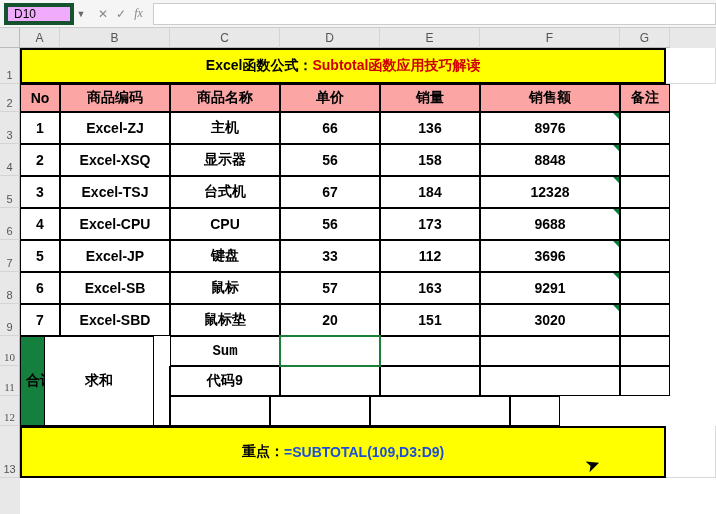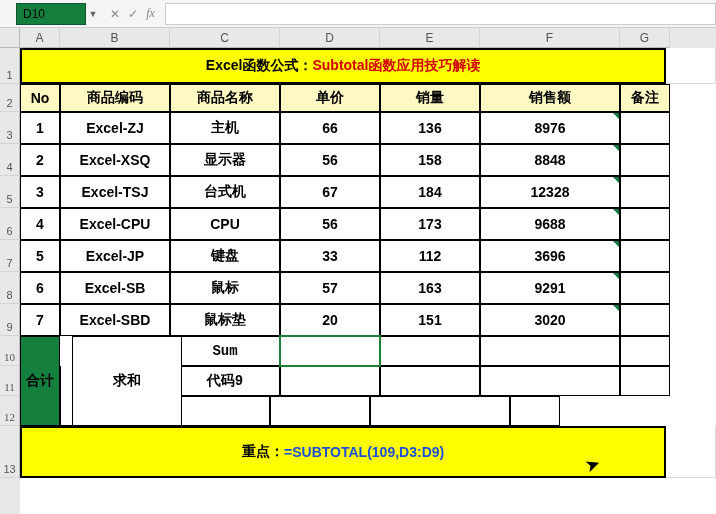--- a/index.html
+++ b/index.html
@@ -1,19 +1,19 @@
 <!DOCTYPE html>
 <html><head>
 <meta charset="utf-8">
 <style>
 * { box-sizing: border-box; margin: 0; padding: 0; }
 body { font-family: Arial, "Microsoft YaHei", sans-serif; background: #fff; width: 716px; height: 514px; overflow: hidden; }
 
 .formula-bar { height: 28px; display: flex; align-items: center; border-bottom: 1px solid #ccc; background: #f5f5f5; font-size: 12px; }
-.name-box { width: 70px; height: 22px; background: #15803d; border: 1px solid #14532d; display: flex; align-items: center; padding-left: 6px; margin-left: 16px; }
+.name-box { width: 70px; height: 22px; background: #f0abfc; border: 4px solid #14532d; display: flex; align-items: center; padding-left: 6px; margin-left: 4px; }
 .name-dd { width: 14px; color: #666; font-size: 9px; text-align: center; }
 .fb-icons { display: flex; align-items: center; gap: 8px; padding: 0 10px; color: #888; }
 .fb-icons span { cursor: pointer; }
 .fx { font-style: italic; font-family: "Times New Roman", serif; }
 .formula-input { flex: 1; height: 22px; background: #fff; border: 1px solid #ccc; padding-left: 4px; }
 
 .grid-wrap { display: flex; height: calc(514px - 28px); }
 .row-headers { width: 20px; background: #e8e8e8; }
 .corner { height: 20px; border-right: 1px solid #bbb; border-bottom: 1px solid #bbb; background: #e8e8e8; }
 .rh { border-right: 1px solid #bbb; border-bottom: 1px solid #d4d4d4; font-size: 11px; color: #555; display: flex; align-items: flex-end; justify-content: center; padding-bottom: 2px; }
@@ -27,21 +27,21 @@
 .cells { position: relative; }
 .row { display: flex; }
 .cell { border-right: 1px solid #d9d9d9; border-bottom: 1px solid #d9d9d9; display: flex; align-items: center; justify-content: center; font-size: 14px; font-weight: bold; background: #fff; position: relative; }
 .row1 .cell { height: 36px; } .row2 .cell { height: 28px; } .rowD .cell { height: 32px; } .row1012 .cell { height: 30px; font-family: Liberation Mono, monospace; } .row13 .cell { height: 52px; }
 
 .title-cell { width: 650px; background: #ffff00 !important; border: 2px solid #000 !important; }
 .title-cell .black { color: #000; }
 .title-cell .red { color: #d00000; }
 
 .hdr-row .cell, .data-row .cell, .sum-row .cell { border-top: 1px solid #000; border-left: 1px solid #000; border-right: 1px solid #000; border-bottom: 1px solid #000; }
-.hdr-row .cell { background: #fef9c3; }
+.hdr-row .cell { background: #fca5a5; }
 .marker::before { content: ""; position: absolute; top: 0; right: 0; width: 0; height: 0; border-left: 6px solid transparent; border-top: 6px solid #0a7c3a; }
 
 .footer-cell { width: 650px; background: #ffff00 !important; border: 2px solid #000 !important; }
 .footer-cell .black { color: #000; }
 .footer-cell .red { color: #1d4ed8; }
 
 .merged { display: flex; align-items: center; justify-content: center; }
 
 .outG { width: 50px; border-right: 1px solid #d9d9d9; border-bottom: 1px solid #d9d9d9; background: #fff; }
 .cursor-arrow { position: absolute; right: 65px; bottom: 2px; font-size: 16px; color: #000; transform: rotate(-20deg); }
@@ -172,21 +172,21 @@
             <div class="cell cD">20</div>
             <div class="cell cE">151</div>
             <div class="cell cF marker">3020</div>
             <div class="cell cG"></div>
           </div>
         </div>
 
       <div class="row row1012 sum-row">
         <div class="cell cA merged" style="height:90px;position:absolute;width:40px;z-index:2;background:#15803d">合计</div>
         <div class="cell cA" style="visibility:hidden"></div>
-        <div class="cell cB merged" style="height:90px;position:absolute;left:52px;width:110px;z-index:2;background:#fff">求和</div>
+        <div class="cell cB merged" style="height:90px;position:absolute;left:24px;width:110px;z-index:2;background:#fff">求和</div>
         <div class="cell cB" style="visibility:hidden"></div>
         <div class="cell cC">Sum</div>
         <div class="cell cD selcell"></div>
         <div class="cell cE"></div>
         <div class="cell cF"></div>
         <div class="cell cG"></div>
       </div>
       <div class="row row1012 sum-row">
         <div class="cell cA" style="border-top:none;border-bottom:none"></div>
         <div class="cell cB" style="border-top:none;border-bottom:none"></div>

